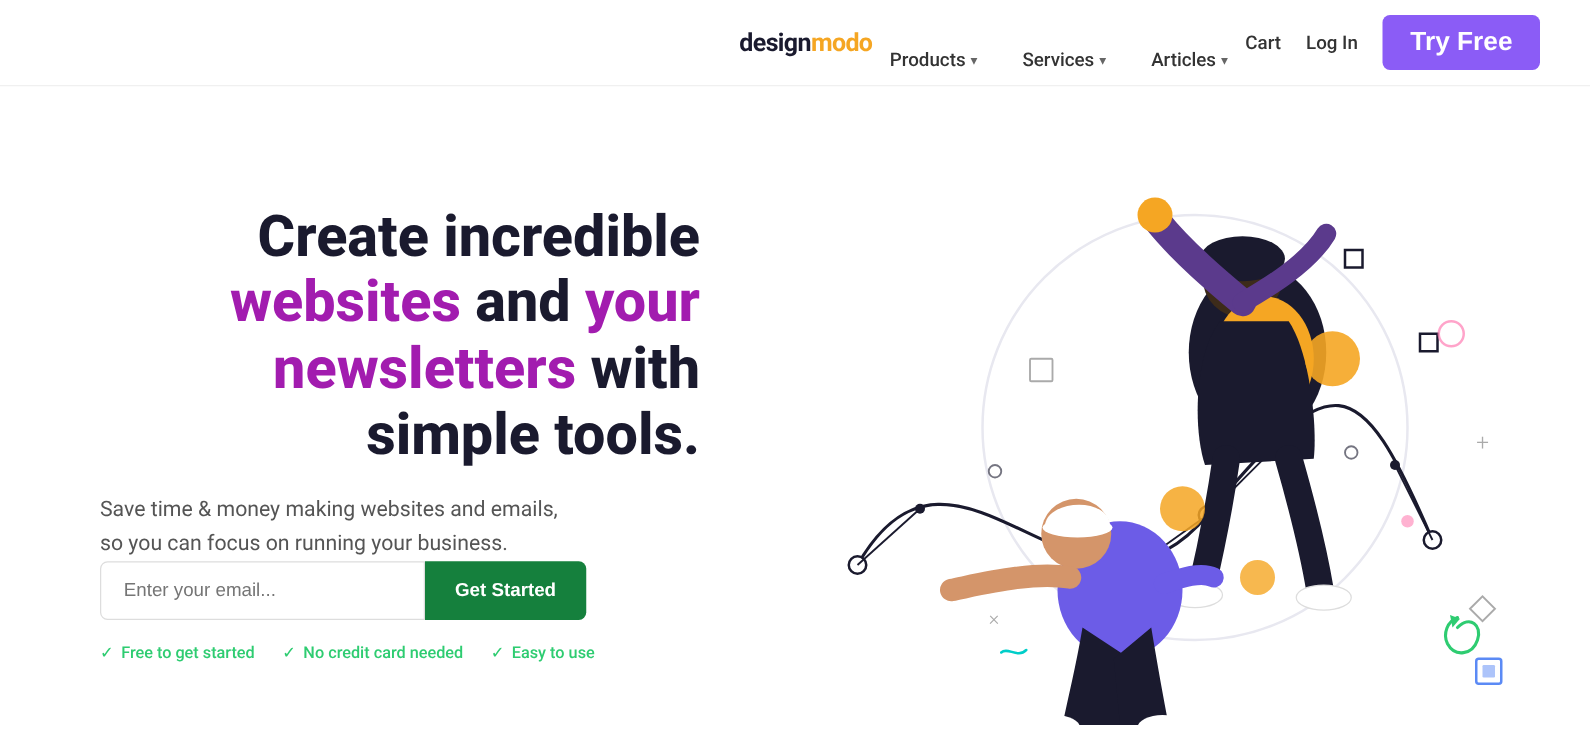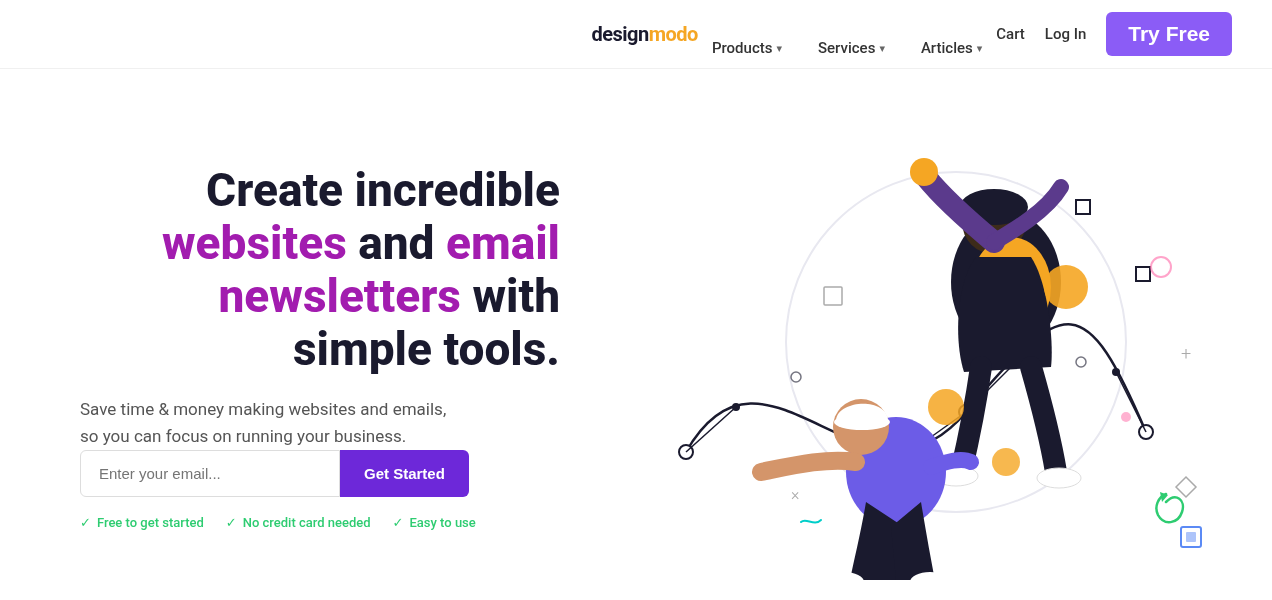--- a/index.html
+++ b/index.html
@@ -48,21 +48,21 @@
     .hero-subtitle {
       font-size: 17px; color: #555; line-height: 1.6; 
       max-width: 380px;
     }
     .email-form { display: flex; gap: 0; margin-bottom: 18px; }
     .email-input {
       flex: 1; padding: 14px 18px; border: 1.5px solid #ddd; border-radius: 6px 0 0 6px;
       font-size: 15px; color: #aaa; outline: none; max-width: 260px;
     }
     .get-started-btn {
-      background: #6d28d9; color: #fff; border: none; padding: 14px 24px;
+      background: #15803d; color: #fff; border: none; padding: 14px 24px;
       border-radius: 0 6px 6px 0; font-size: 15px; font-weight: 700; cursor: pointer;
       white-space: nowrap;
     }
     .perks { display: flex; gap: 22px; }
     .perk { display: flex; align-items: center; gap: 6px; font-size: 13px; color: #2ecc71; font-weight: 500; }
     .perk-check { font-size: 13px; }
 
     
     .right-illustration {
       flex: 1; position: relative; height: 100%; display: flex; align-items: center; justify-content: center;
@@ -94,21 +94,21 @@
     <span class="header-link">Cart</span>
     <span class="header-link">Log In</span>
     <button class="try-free-btn">Try Free</button>
   </div>
 </header>
 
 <main>
   <div class="left-content">
     <h1 class="hero-title">
       <span>Create incredible</span><br>
-      <span class="green-text">websites</span><span> and </span><span class="green-text">email</span><br>
+      <span class="green-text">websites</span><span> and </span><span class="green-text">your</span><br>
       <span class="green-text">newsletters</span><span> with</span><br>
       <span>simple tools.</span>
     </h1>
     <p class="hero-subtitle">Save time &amp; money making websites and emails, so you can focus on running your business.</p>
     <div class="email-form">
       <input class="email-input" type="email" placeholder="Enter your email..." style="">
       <button class="get-started-btn">Get Started</button>
     </div>
     <div class="perks">
       <div class="perk">

